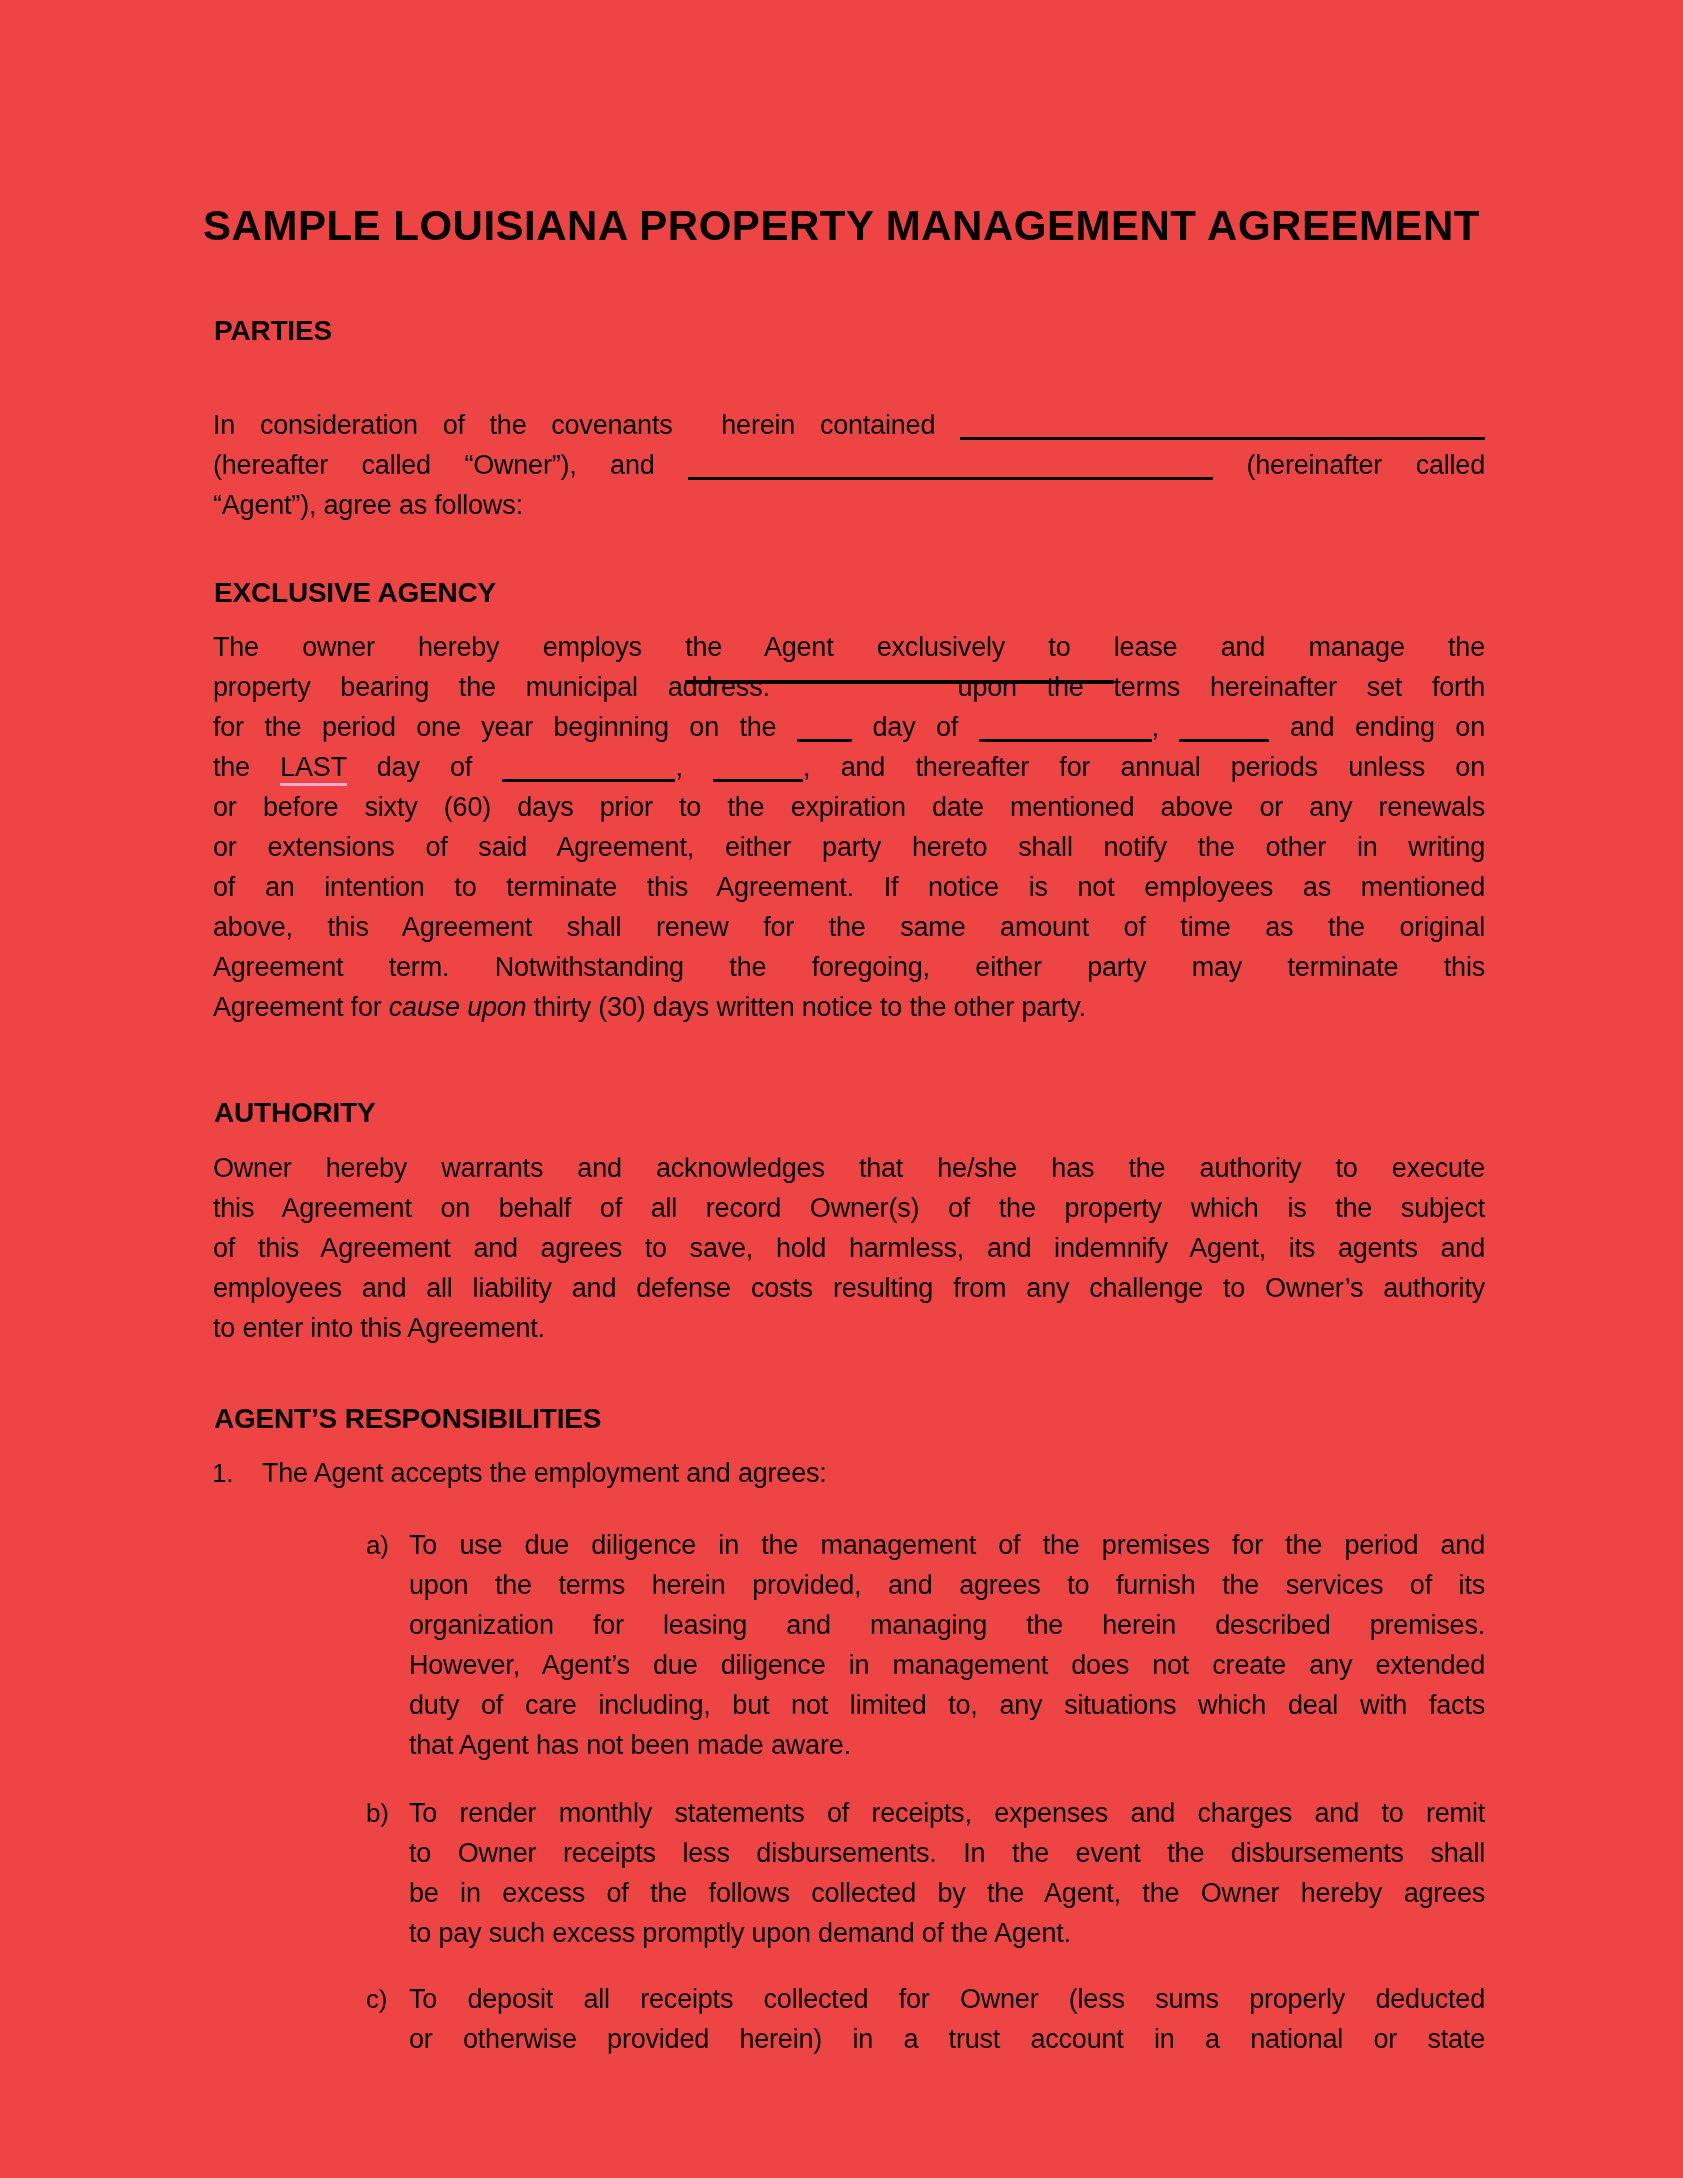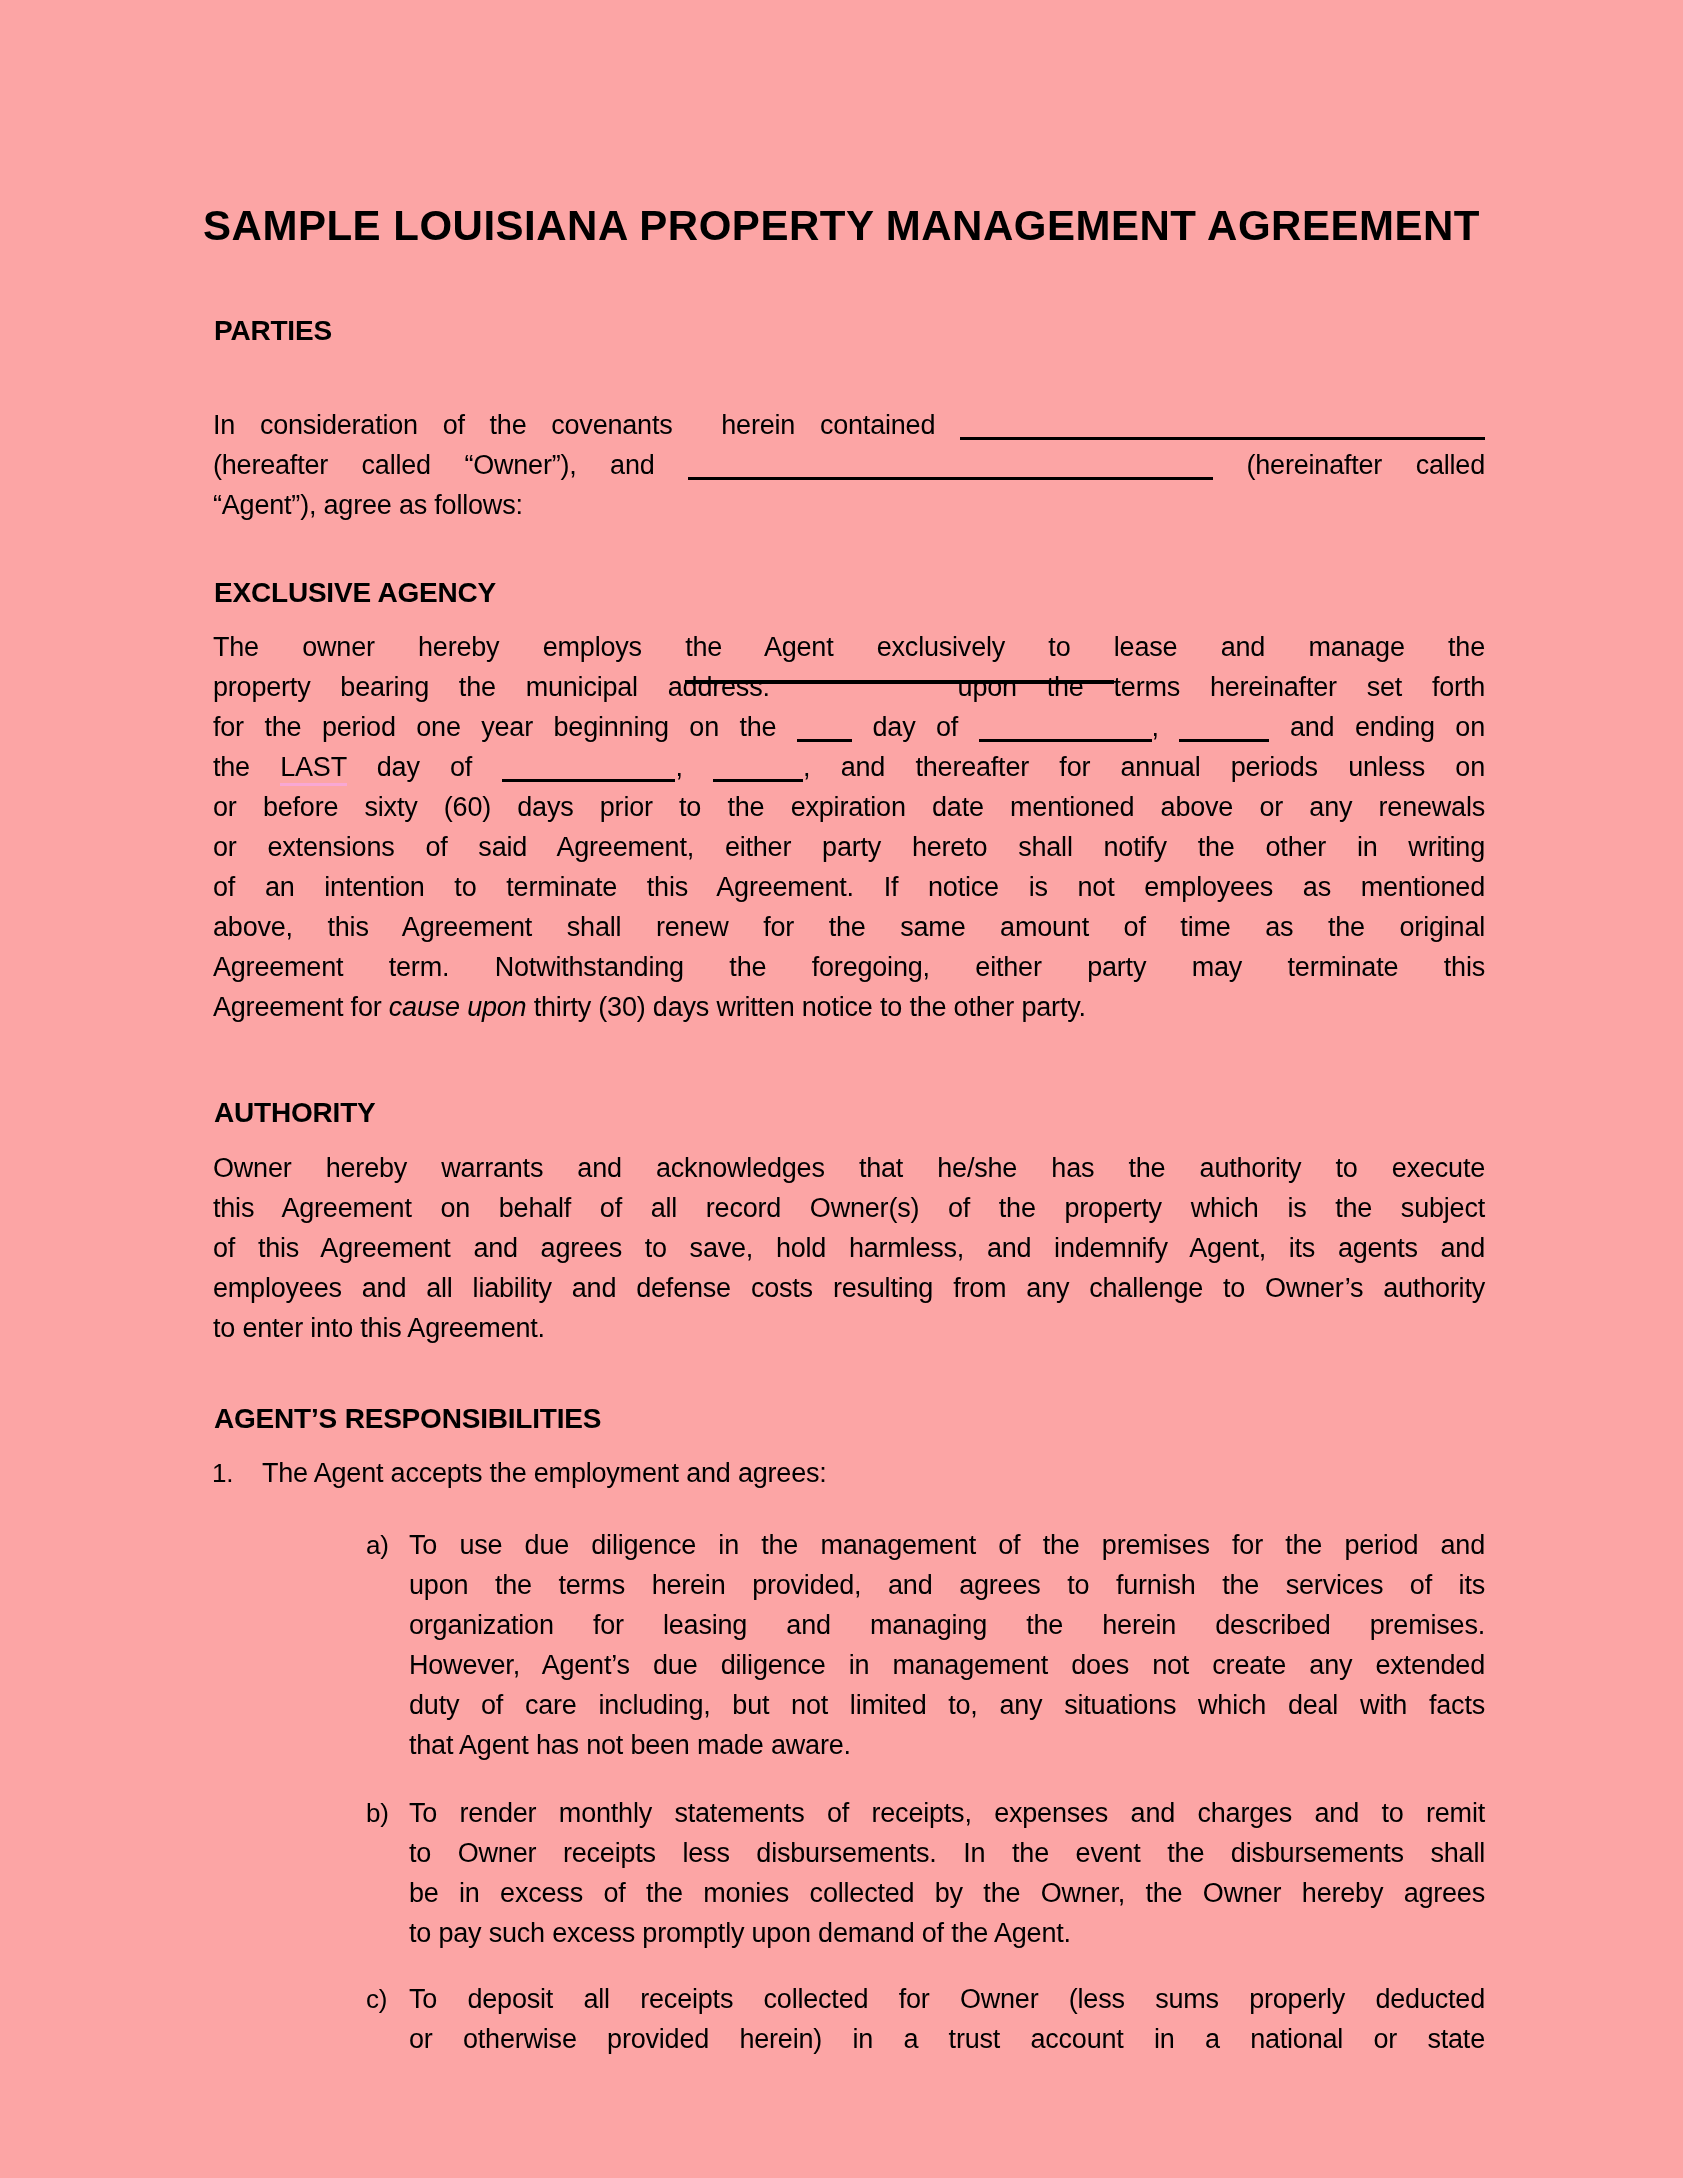--- a/index.html
+++ b/index.html
@@ -1,20 +1,20 @@
 <!DOCTYPE html>
 <html><head>
 <meta charset="utf-8">
 <style>
   html, body { margin: 0; padding: 0; background: #ffffff; }
   .page {
     position: relative;
     width: 1683px;
     height: 2178px;
-    background: #fca5a5;
+    background: #ef4444;
     color: #000000;
     font-family: "Liberation Sans", "DejaVu Sans", sans-serif;
     overflow: hidden;
   }
   .content {
     padding: 0 198px 0 200px;
   }
   .title {
     font-size: 42px;
     font-weight: 700;
@@ -134,21 +134,21 @@
             <div class="line"><span class="seg">However, Agent’s due diligence in management does not create any extended</span></div>
             <div class="line"><span class="seg">duty of care including, but not limited to, any situations which deal with facts</span></div>
             <div class="line no-just"><span class="seg">that Agent has not been made aware.</span></div>
           </div>
         </div>
         <div class="block blk-2 lettered-clause clause">
           <span class="marker">b)</span>
           <div class="lines">
             <div class="line"><span class="seg">To render monthly statements of receipts, expenses and charges and to remit</span></div>
             <div class="line"><span class="seg">to Owner receipts less disbursements. In the event the disbursements shall</span></div>
-            <div class="line"><span class="seg">be in excess of the monies collected by the Owner, the Owner hereby agrees</span></div>
+            <div class="line"><span class="seg">be in excess of the follows collected by the Agent, the Owner hereby agrees</span></div>
             <div class="line no-just"><span class="seg">to pay such excess promptly upon demand of the Agent.</span></div>
           </div>
         </div>
         <div class="block blk-3 lettered-clause clause">
           <span class="marker">c)</span>
           <div class="lines">
             <div class="line"><span class="seg">To deposit all receipts collected for Owner (less sums properly deducted</span></div>
             <div class="line"><span class="seg">or otherwise provided herein) in a trust account in a national or state</span></div>
           </div>
         </div>

